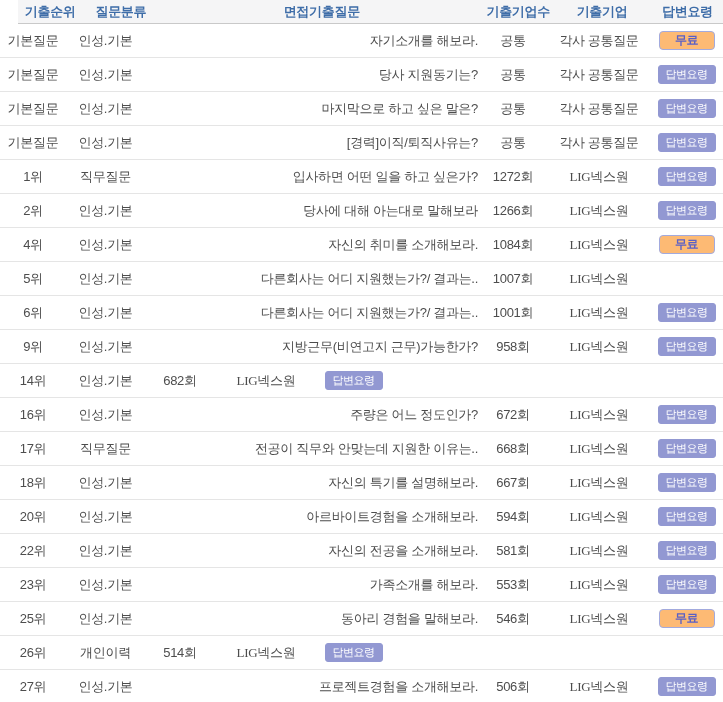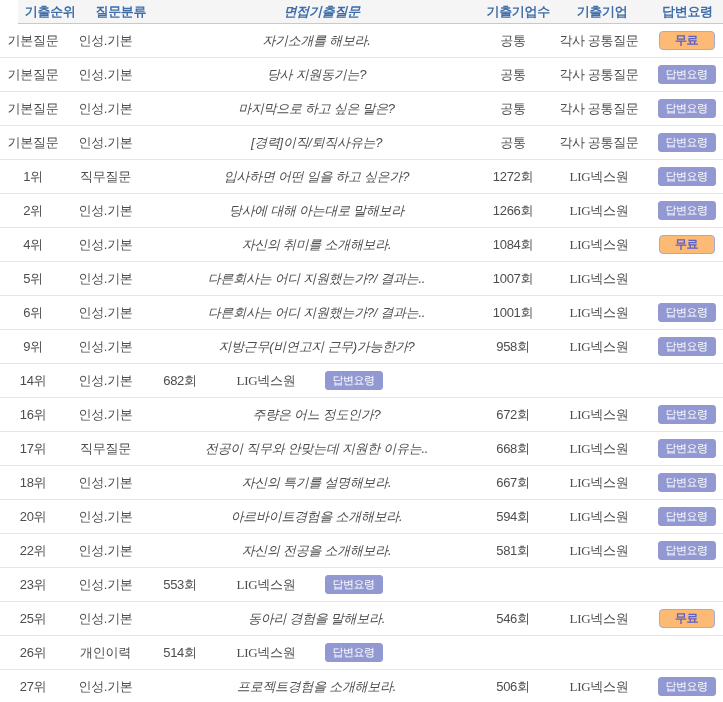--- a/index.html
+++ b/index.html
@@ -29,22 +29,22 @@
     overflow:hidden;
     letter-spacing:-0.3px;
   }
   .header .cell {
     color:var(--header-text,#3e6da8);
     font-weight:bold;
     font-size:13px;
   }
   .c-rank     { width:66px; }
   .c-category { width:79px; }
-  .c-question { width:333px;font-style:italic; }
-  .row:not(.header) .c-question { text-align:center; padding-left:10px; }
+  .c-question { width:333px; }
+  .row:not(.header) .c-question { text-align:right; padding-left:10px; }
   .c-count    { width:70px; }
   .c-company  { width:102px;font-family:Liberation Serif, serif; }
   .c-action   { width:73px; display:flex; justify-content:center; align-items:center; }
   .btn {
     font-family:inherit;
     height:19px; min-width:56px;
     line-height:17px;
     font-size:11px;
     letter-spacing:-0.5px;
     cursor:pointer;
@@ -249,20 +249,21 @@
     <div class="cell c-count">581회</div>
     <div class="cell c-company">LIG넥스원</div>
     <div class="cell c-action">
       <button class="btn btn-tips">답변요령</button>
     </div>
   </div>
 
   <div class="row">
     <div class="cell c-rank">23위</div>
     <div class="cell c-category">인성.기본</div>
+    <div class="cell c-question">가족소개를 해보라.</div>
     <div class="cell c-count">553회</div>
     <div class="cell c-company">LIG넥스원</div>
     <div class="cell c-action">
       <button class="btn btn-tips">답변요령</button>
     </div>
   </div>
 
   <div class="row">
     <div class="cell c-rank">25위</div>
     <div class="cell c-category">인성.기본</div>

